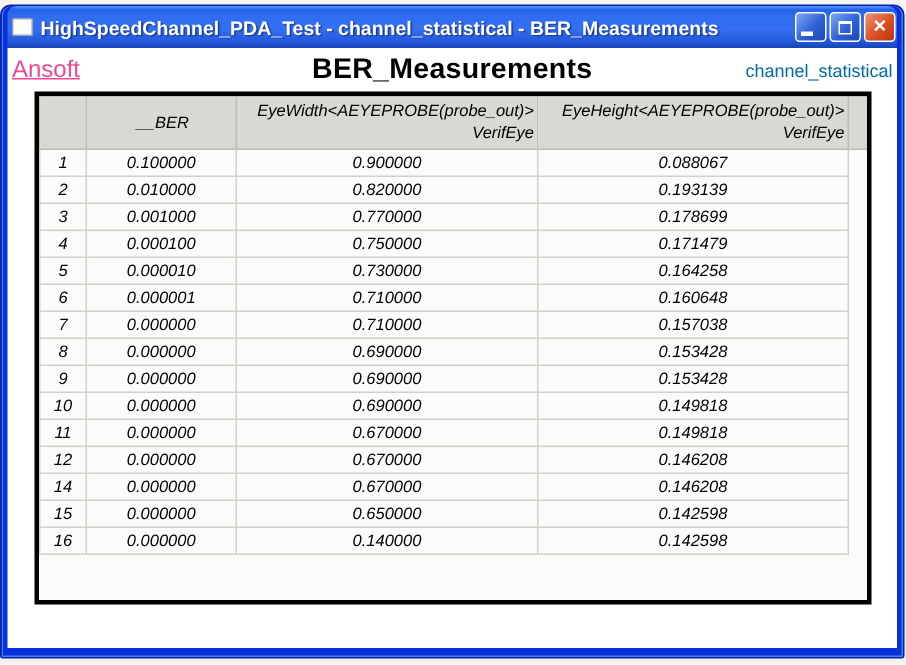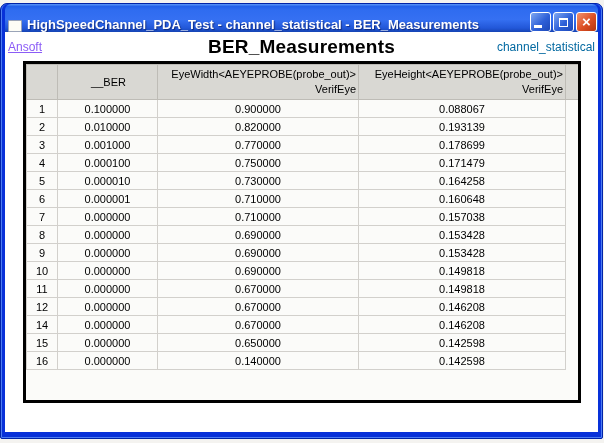--- a/index.html
+++ b/index.html
@@ -15,21 +15,21 @@
     position:absolute; top:3px; left:0;
     width:603px; height:436px;
     background:#0831d9;
     border:1px solid #0023a8;
     border-radius:7px 7px 2px 2px;
     padding:0 4px 6px 4px;
     box-shadow:inset 1px 0 0 #4d7df2, inset -1px 0 0 #4d7df2, inset 0 -1px 0 #4d7df2;
   }
   .titlebar {
     height:28px;
-    display:flex; align-items:flex-end;
+    display:flex; align-items:center;
     padding:0 1px 0 3px;
     background:linear-gradient(180deg,#5a96f7 0%,#2361e9 9%,#2f6cf0 22%,#3570f2 55%,#2257d8 86%,#1644b4 100%);
     border-radius:6px 6px 0 0;
   }
   .win-icon {
     width:14px; height:12px;
     background:#fdfdf6;
     border:1px solid #9aa4b8;
     border-radius:1px;
     margin-right:5px;
@@ -60,36 +60,37 @@
     background:#ffffff;
     overflow:hidden;
   }
   .report-header {
     display:grid;
     grid-template-columns:1fr auto 1fr;
     align-items:center;
     height:28px;
     padding:2px 3px 0 3px;
   }
-  .app-name { font-size:12px; color:#8b5cf6; justify-self:start;text-decoration:underline; }
+  .app-name { font-size:16px; color:#ec4899; justify-self:start;text-decoration:underline; }
   .report-title { font-size:19px; font-weight:bold; color:#000; justify-self:center; letter-spacing:0.2px; }
   .design-context { font-size:12px; color:#0369a1; justify-self:end; }
   .table-area {
     margin:1px 17px 0 18px;
     height:342px;
     border:3px solid #000000;
     background:#fbfbf9;
     overflow:hidden;
   }
   table.results {
     width:100%;
     border-collapse:collapse;
     table-layout:fixed;
     font-size:11px;
     color:#000;
+    font-style:italic;
   }
   table.results th {
     background:#d9d8d3;
     height:35px;
     font-weight:normal;
     font-size:11px;
     border:1px solid #bebcb6;
     vertical-align:top;
     text-align:right;
     padding:2px 2px 0 4px;

